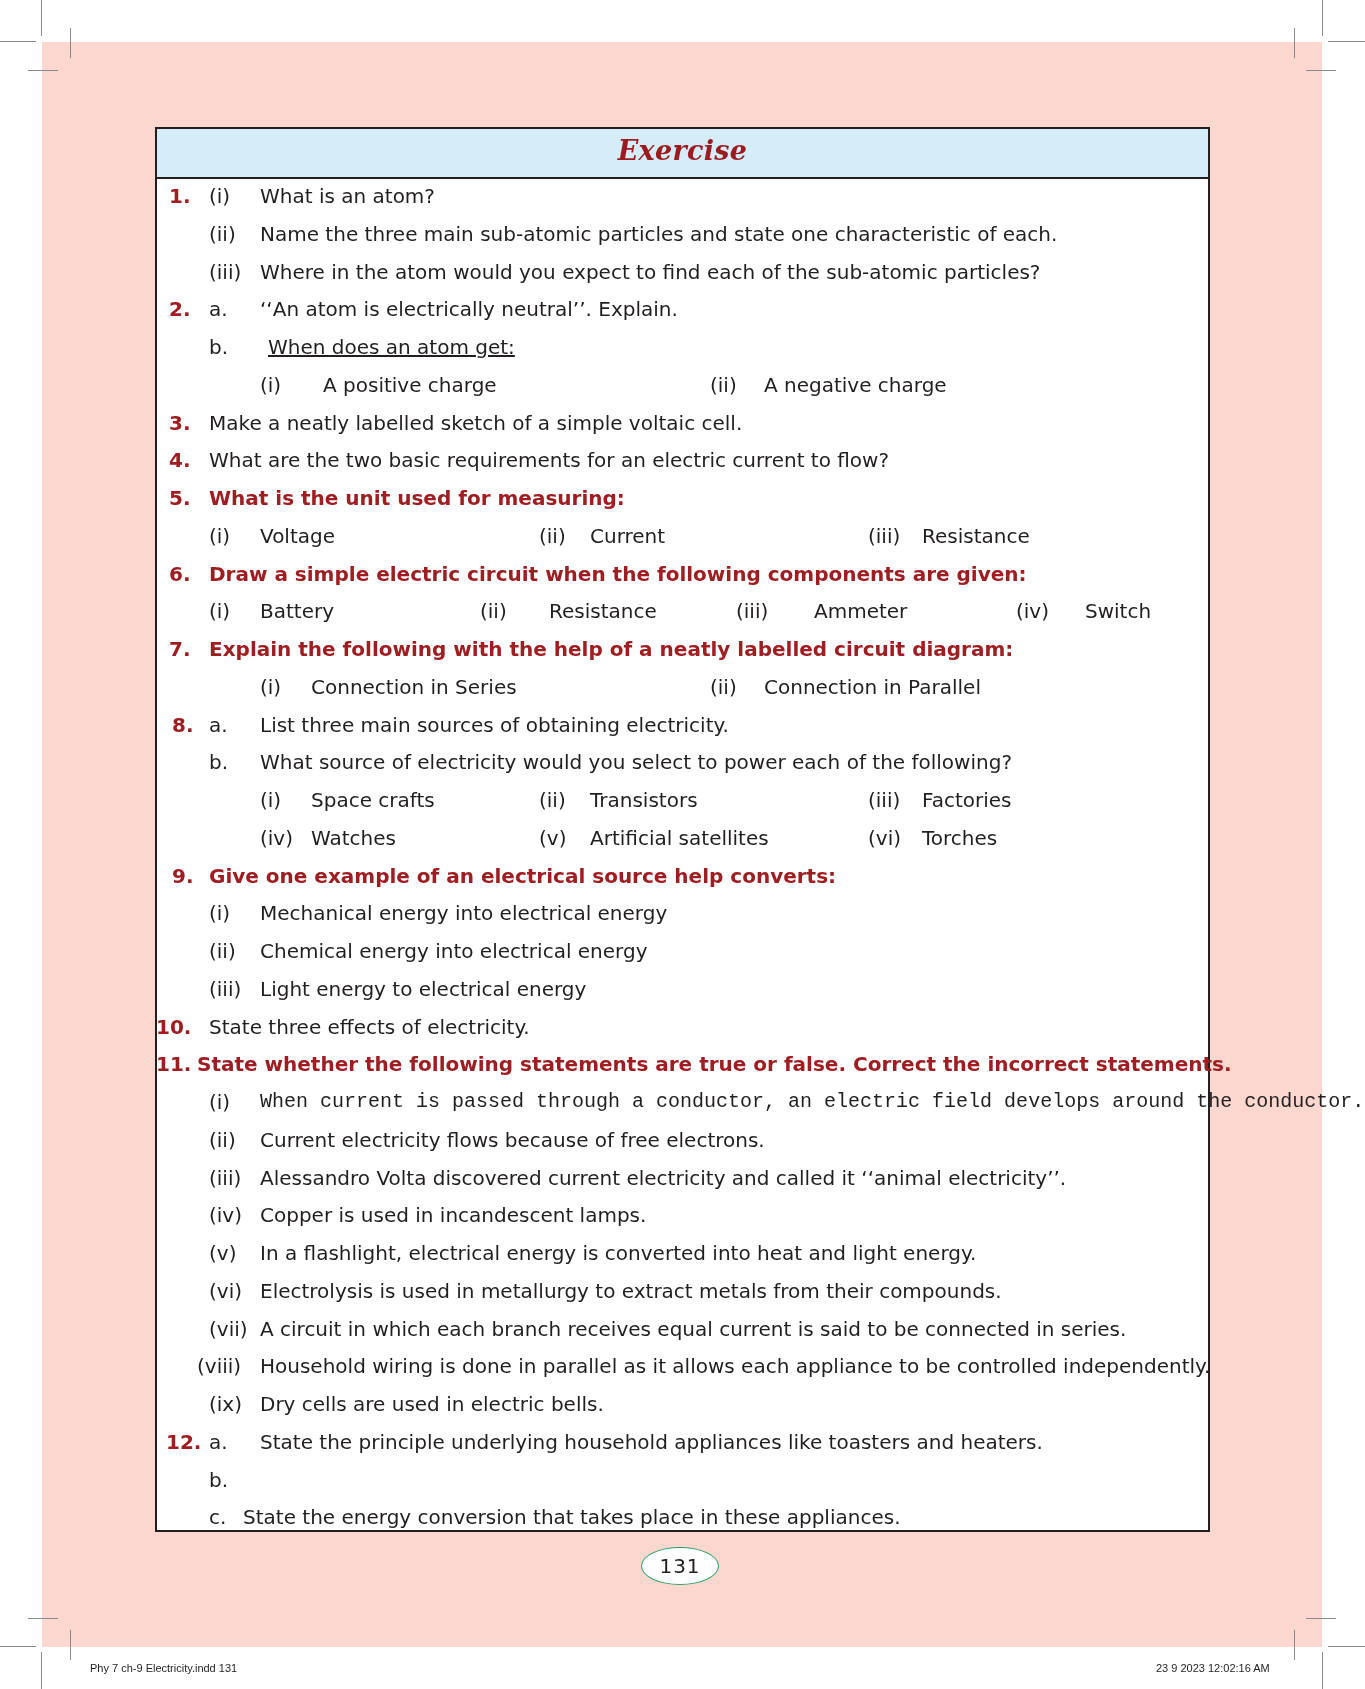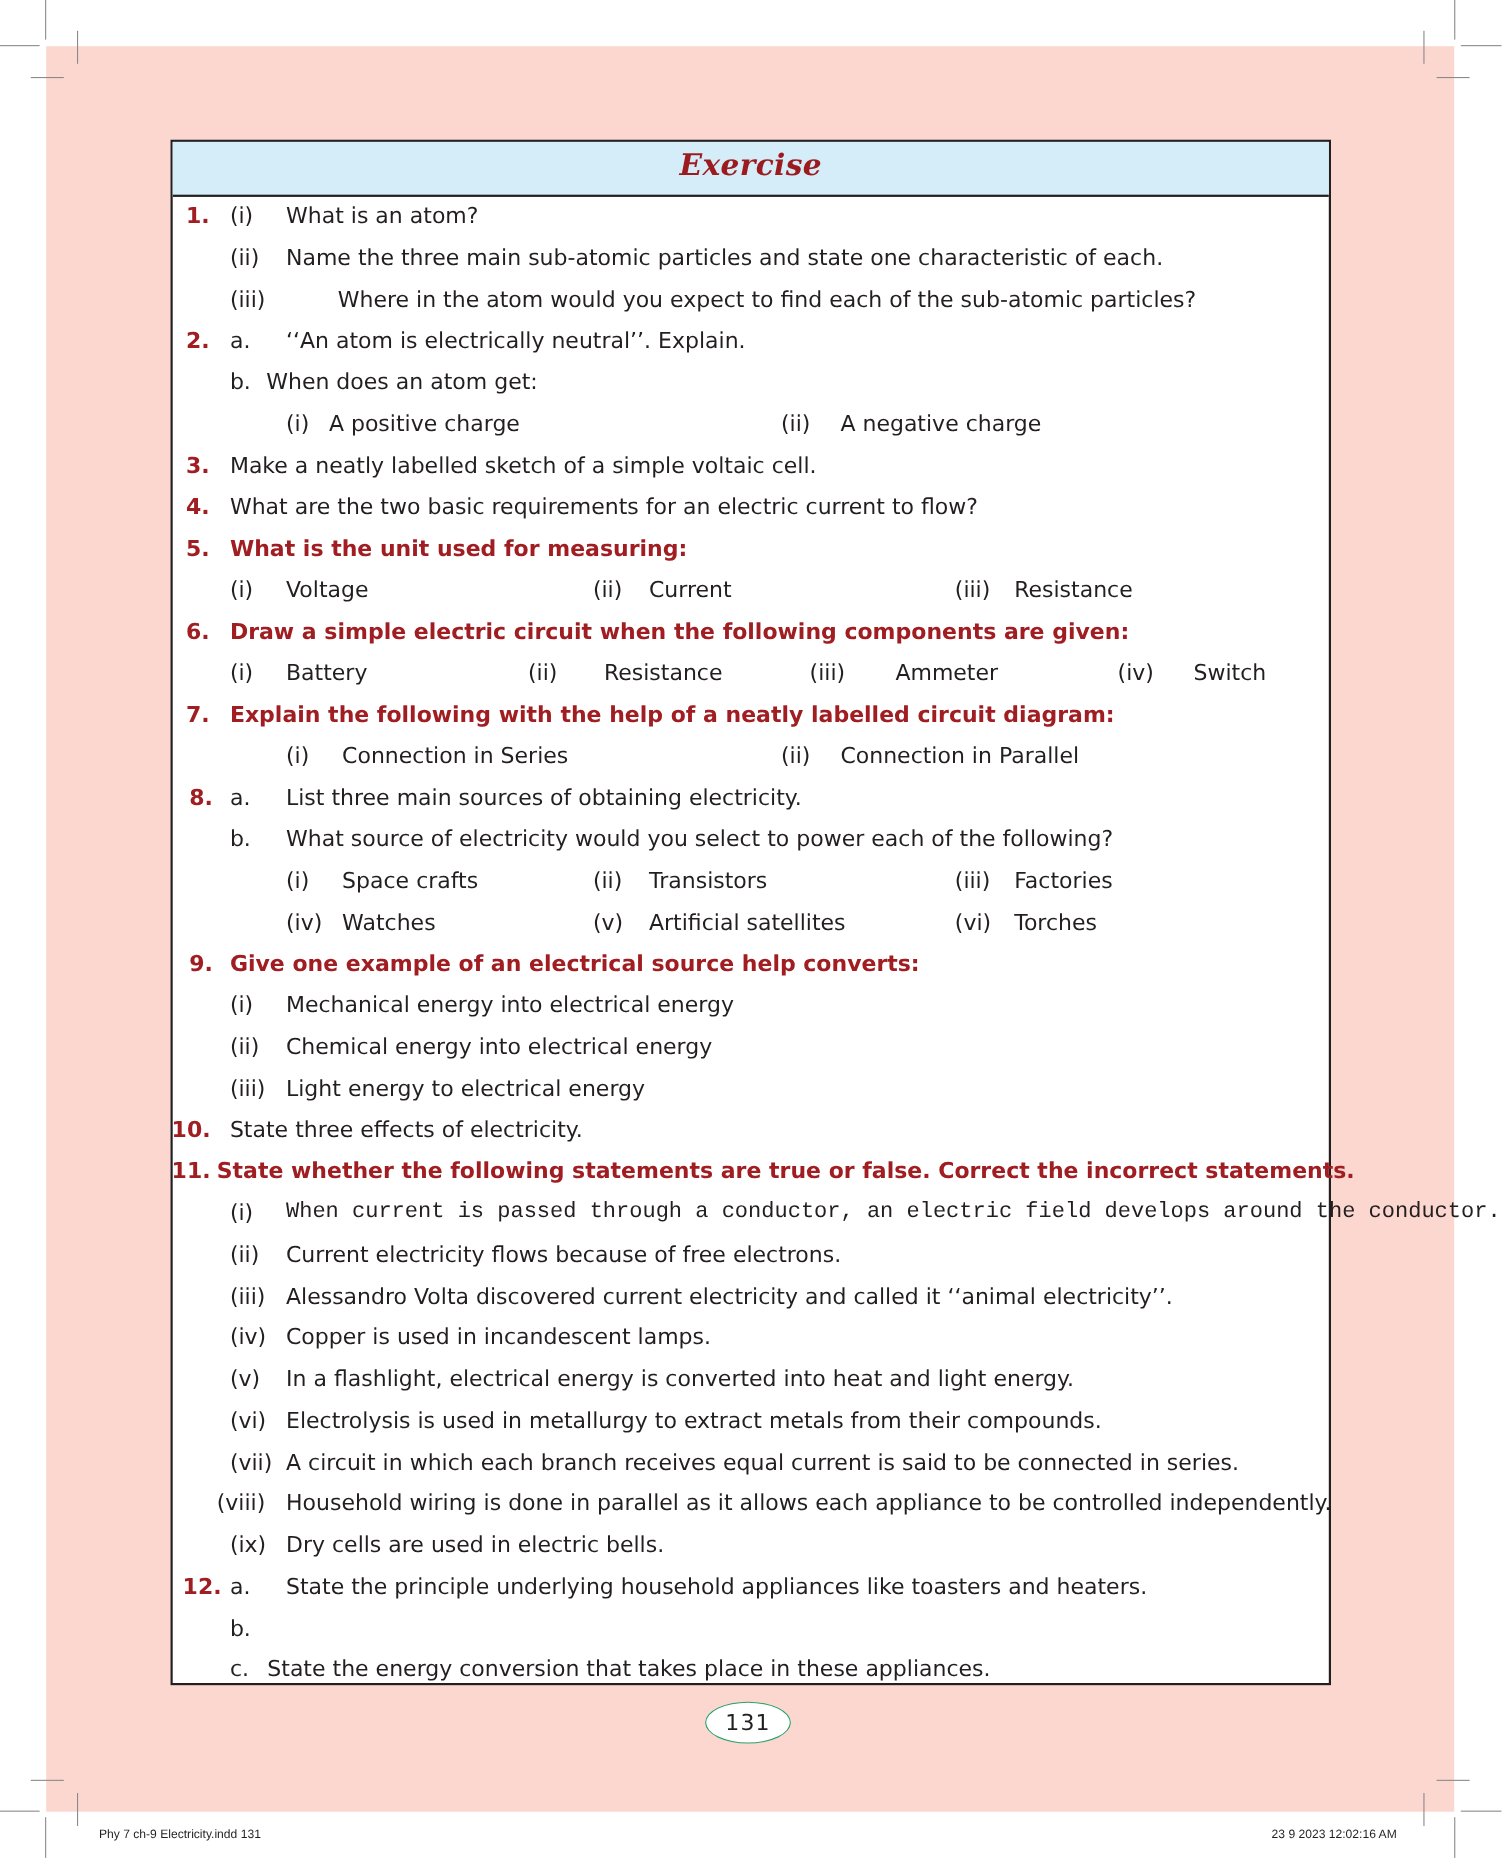--- a/index.html
+++ b/index.html
@@ -52,34 +52,34 @@
         <span class="num" style="left: 12px;">1.</span>
         <span class="lbl" style="left: 52px;">(i)</span>
         <span class="txt" style="left: 103px;">What is an atom?</span>
       </div>
       <div class="row" style="top: 89.75px; width: 1051px;">
         <span class="lbl" style="left: 52px;">(ii)</span>
         <span class="txt" style="left: 103px;">Name the three main sub-atomic particles and state one characteristic of each.</span>
       </div>
       <div class="row" style="top: 127.5px; width: 1051px;">
         <span class="lbl" style="left: 52px;">(iii)</span>
-        <span class="txt" style="left: 103px; margin-left: 47px;">Where in the atom would you expect to find each of the sub-atomic particles?</span>
+        <span class="txt" style="left: 103px;">Where in the atom would you expect to find each of the sub-atomic particles?</span>
       </div>
       <div class="row" style="top: 165.25px; width: 1051px;">
         <span class="num" style="left: 12px;">2.</span>
         <span class="lbl" style="left: 52px;">a.</span>
         <span class="txt" style="left: 103px;">‘‘An atom is electrically neutral’’. Explain.</span>
       </div>
       <div class="row" style="top: 203px; width: 1051px;">
         <span class="lbl" style="left: 52px;">b.</span>
-        <span class="txt" style="left: 85px;">When does an atom get:</span>
+        <span class="txt" style="left: 111px; text-decoration: underline;">When does an atom get:</span>
       </div>
       <div class="row" style="top: 240.75px; width: 1051px;">
         <span class="lbl" style="left: 103px;">(i)</span>
-        <span class="txt" style="left: 142px;">A positive charge</span>
+        <span class="txt" style="left: 166px;">A positive charge</span>
         <span class="lbl" style="left: 553px;">(ii)</span>
         <span class="txt" style="left: 607px;">A  negative charge</span>
       </div>
       <div class="row" style="top: 278.5px; width: 1051px;">
         <span class="num" style="left: 12px;">3.</span>
         <span class="txt" style="left: 52px;">Make a neatly labelled sketch of a simple voltaic cell.</span>
       </div>
       <div class="row" style="top: 316.25px; width: 1051px;">
         <span class="num" style="left: 12px;">4.</span>
         <span class="txt" style="left: 52px;">What are the two basic requirements for an electric current to flow?</span>

